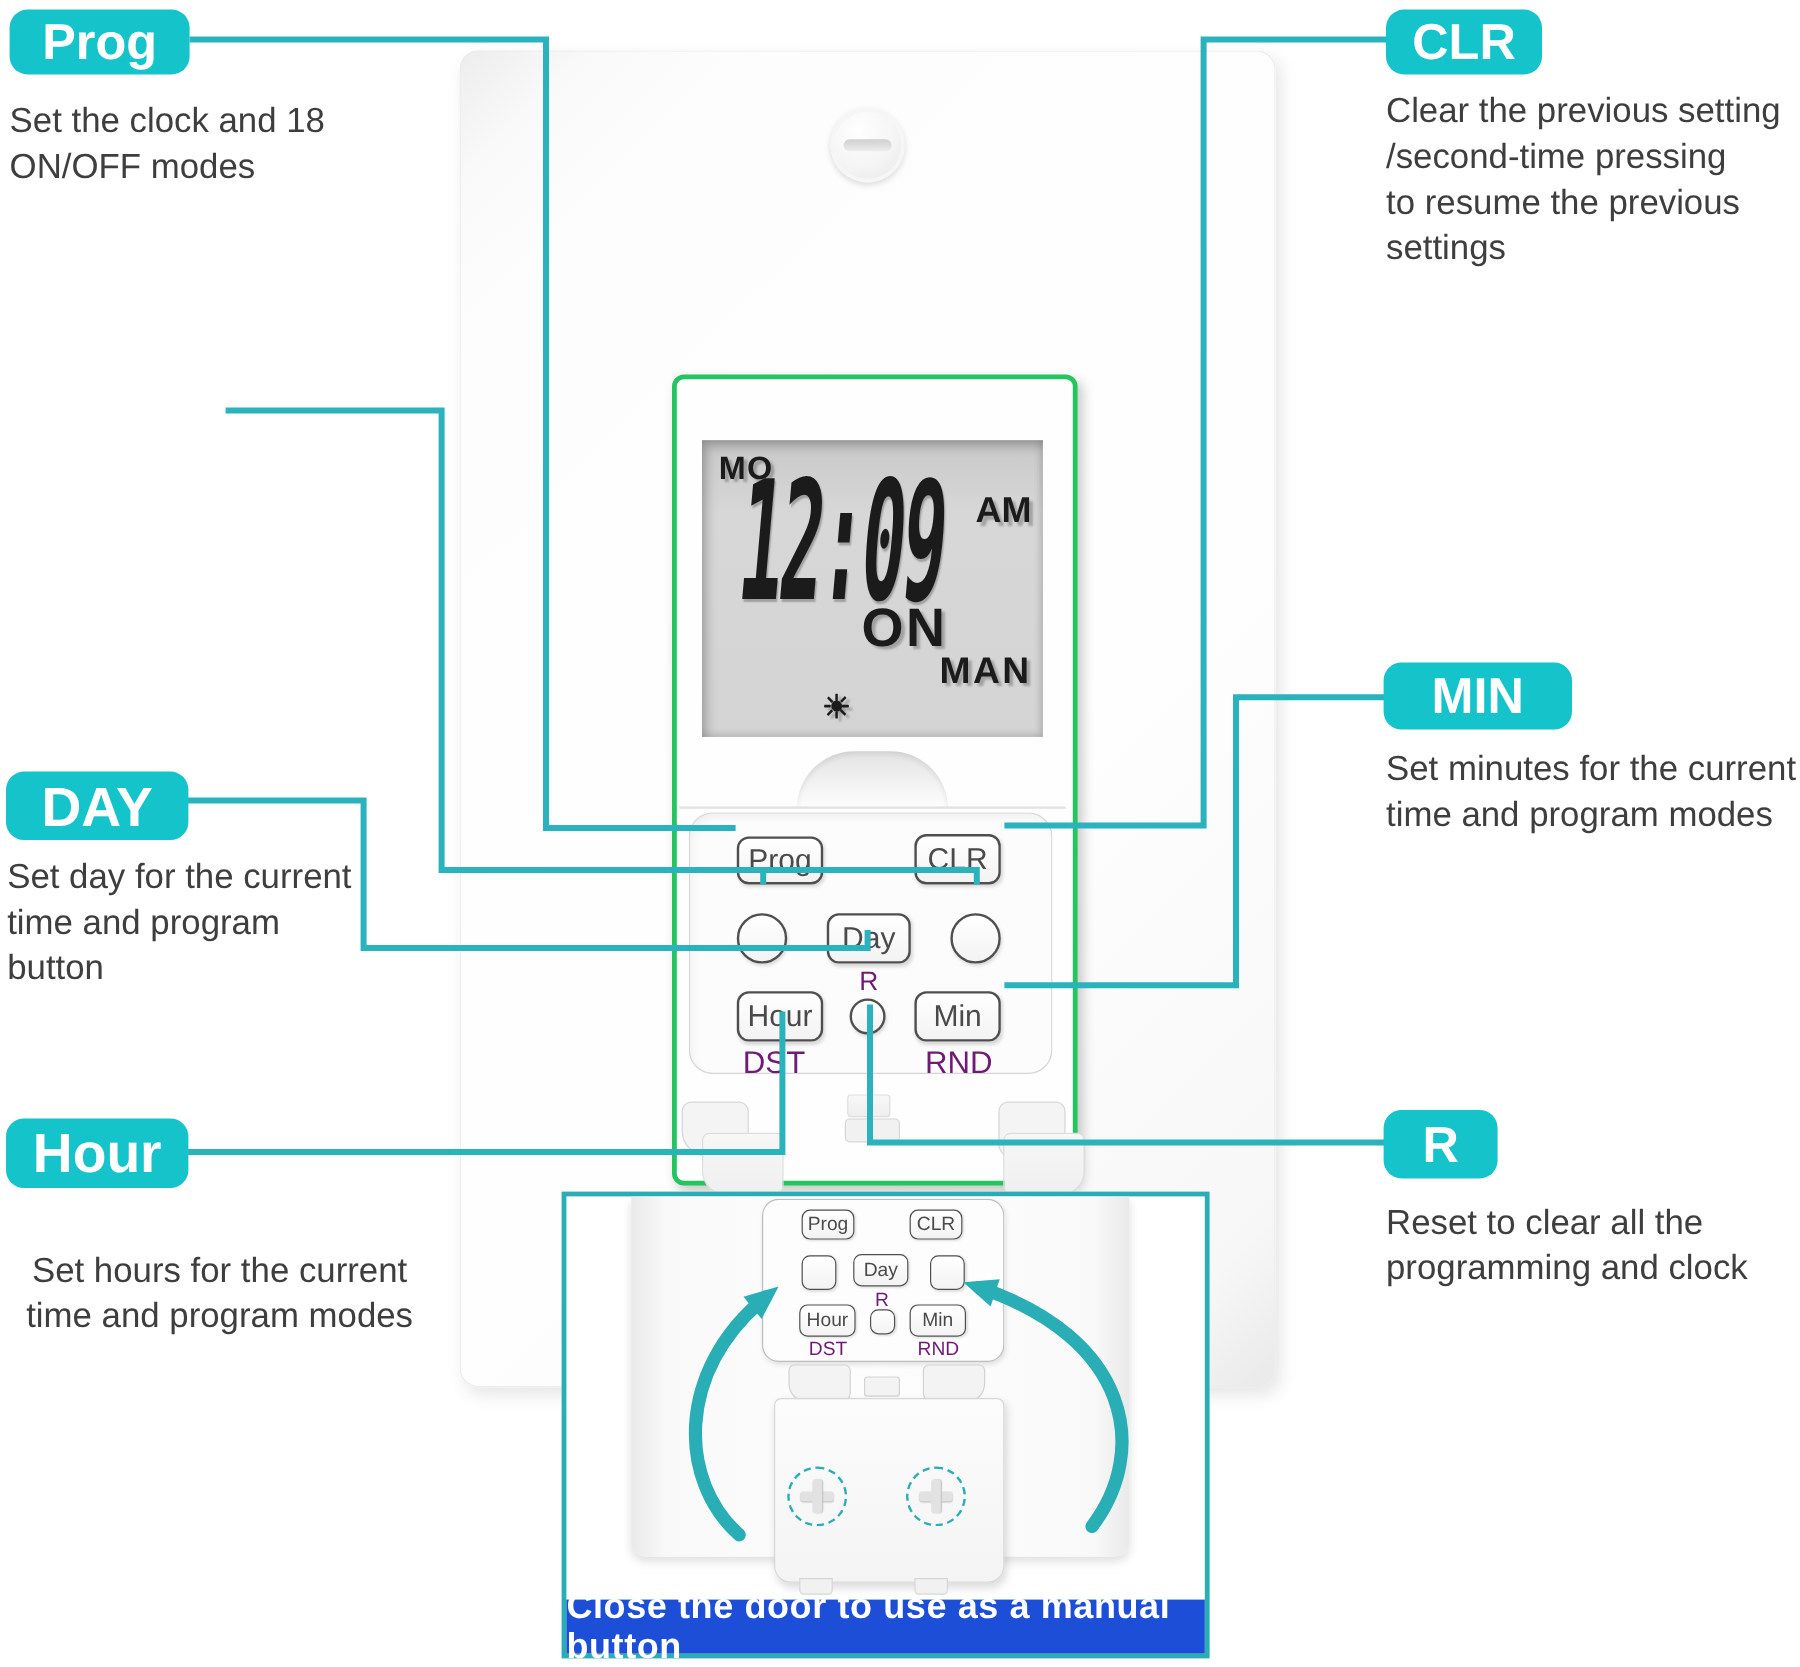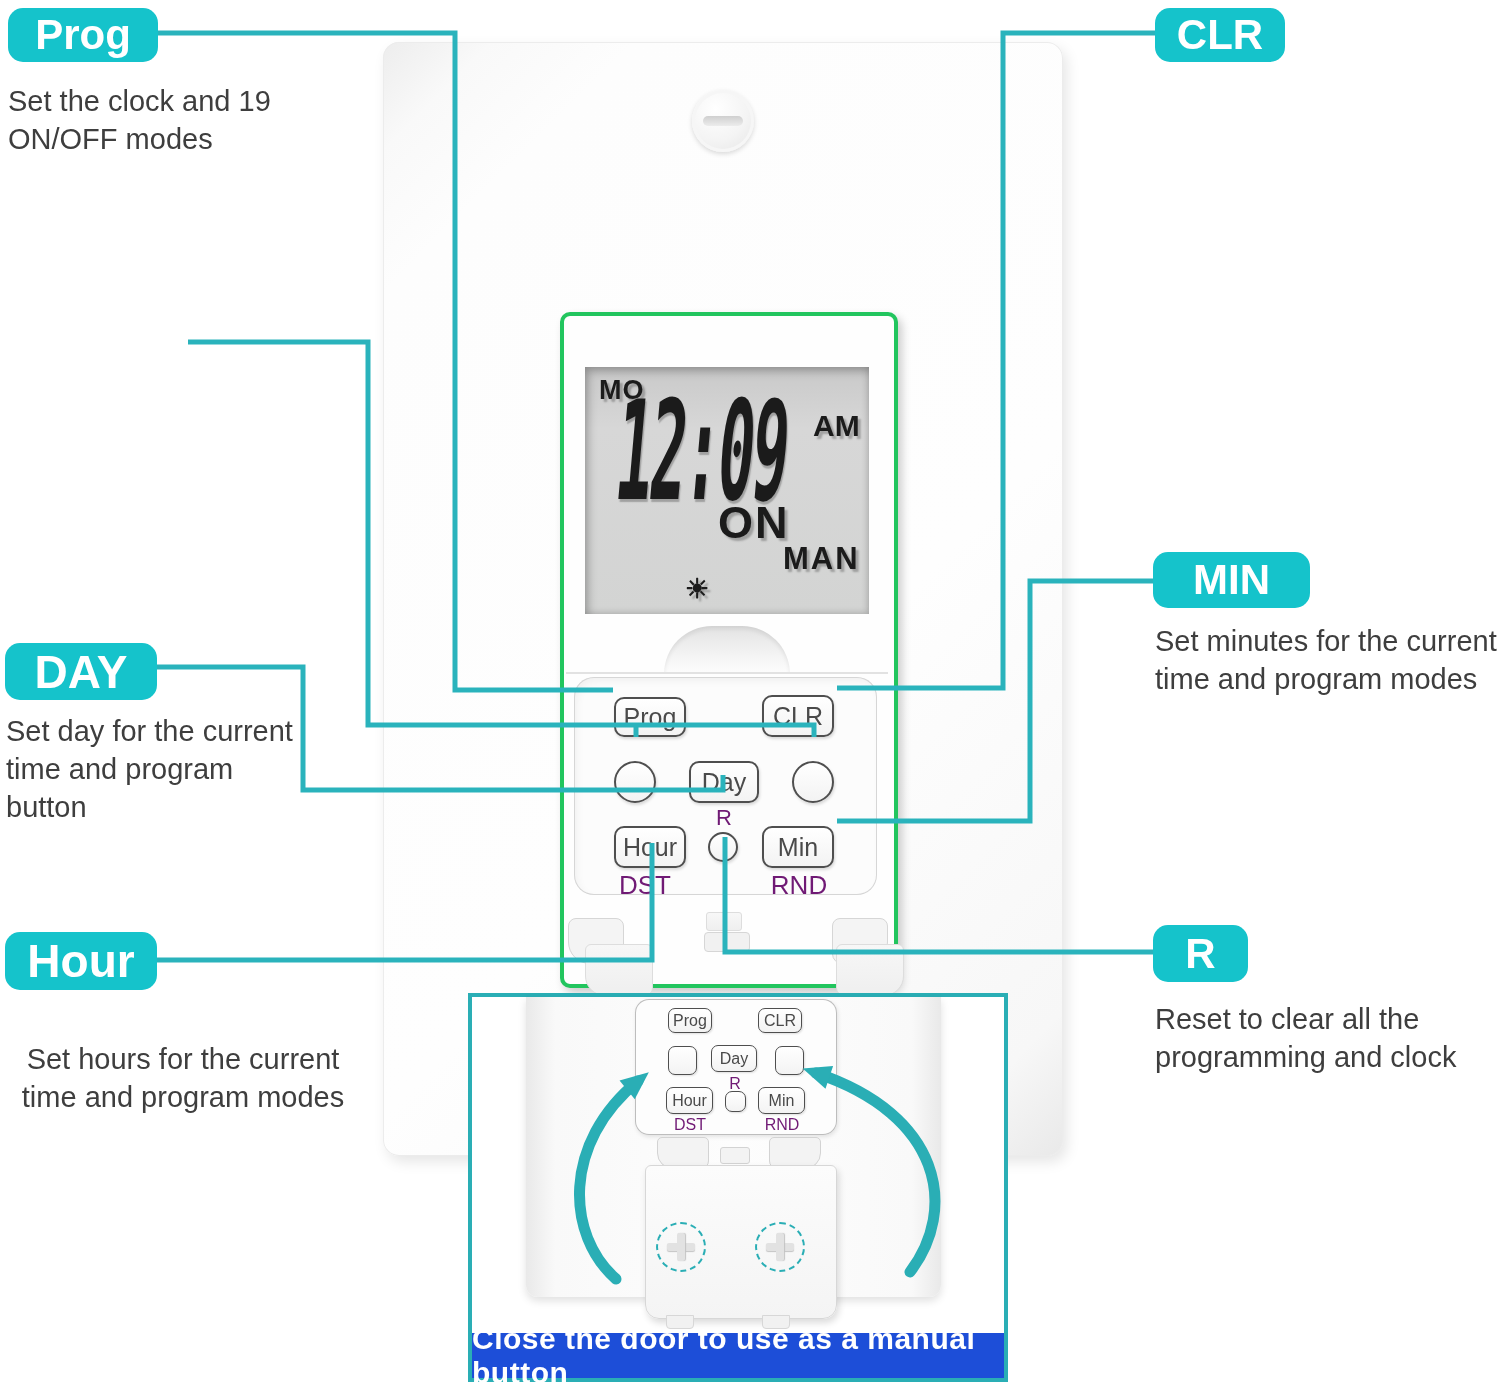--- a/index.html
+++ b/index.html
@@ -167,24 +167,28 @@
       <path d="M1157 33 H1003 V688 H837"></path>
       <path d="M188 342 H368 V725 H814 V737 M636 725 V737"></path>
       <path d="M155 667 H303 V790 H723 V775"></path>
       <path d="M155 960 H652 V843"></path>
       <path d="M1155 581 H1030 V821 H837"></path>
       <path d="M1155 952 H725 V837"></path>
     </g>
   </svg>
 
   <div class="badge badge-prog">Prog</div>
-  <div class="desc desc-prog">Set the clock and 19
+  <div class="desc desc-prog">Set the clock and 18
 ON/OFF modes</div>
 
   <div class="badge badge-clr">CLR</div>
+  <div class="desc desc-clr">Clear the previous setting
+/second-time pressing
+to resume the previous
+settings</div>
 
 
   <div class="badge badge-day">DAY</div>
   <div class="desc desc-day">Set day for the current
 time and program
 button</div>
 
   <div class="badge badge-hour">Hour</div>
   <div class="desc desc-hour">Set hours for the current
 time and program modes</div>

